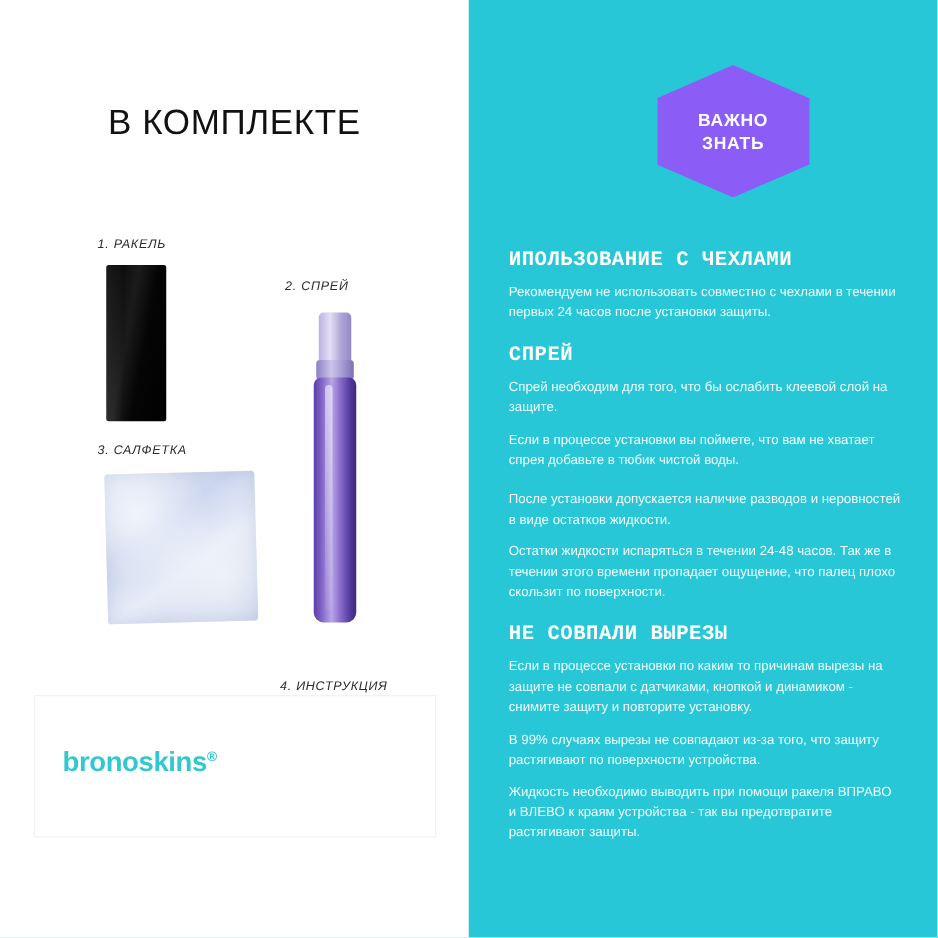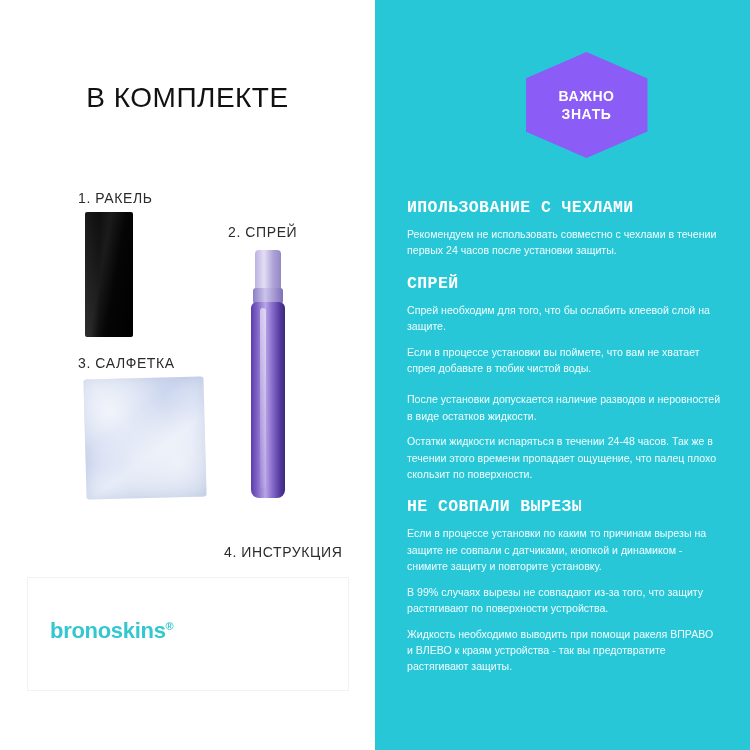--- a/index.html
+++ b/index.html
@@ -27,24 +27,25 @@
     top: 82px;
     text-align: center;
     font-size: 28px;
     font-weight: normal;
     letter-spacing: 0.5px;
     color: #111111;
   }
 
   .item-label {
     position: absolute;
-    font-size: 14px;
+    font-size: 10px;
     letter-spacing: 0.6px;
     color: #2b2b2b;
     white-space: nowrap;
+    font-style: italic;
   }
 
   
   .lbl-squeegee { left: 78px; top: 190px; }
   .squeegee {
     position: absolute;
     left: 85px; top: 212px;
     width: 48px; height: 125px;
     background: linear-gradient(100deg,#000000 0%, #1b1b1b 38%, #050505 60%, #000000 100%);
     border-radius: 2px;
@@ -107,21 +108,21 @@
     background:
       radial-gradient(circle at 22% 28%, rgba(255,255,255,.7), rgba(255,255,255,0) 45%),
       radial-gradient(circle at 78% 72%, rgba(255,255,255,.5), rgba(255,255,255,0) 45%);
     border-radius: 3px;
   }
 
   
   .lbl-instruction { left: 224px; top: 544px; text-align: center; }
   .instruction-card {
     position: absolute;
-    left: 28px; top: 578px;
+    left: 28px; top: 557px;
     width: 320px; height: 112px;
     background: #ffffff;
     box-shadow: 0 0 0 1px #f2f2f2;
   }
   .brand {
     position: absolute;
     left: 22px; top: 40px;
     font-size: 22px;
     font-weight: bold;
     color: #33c7cf;

